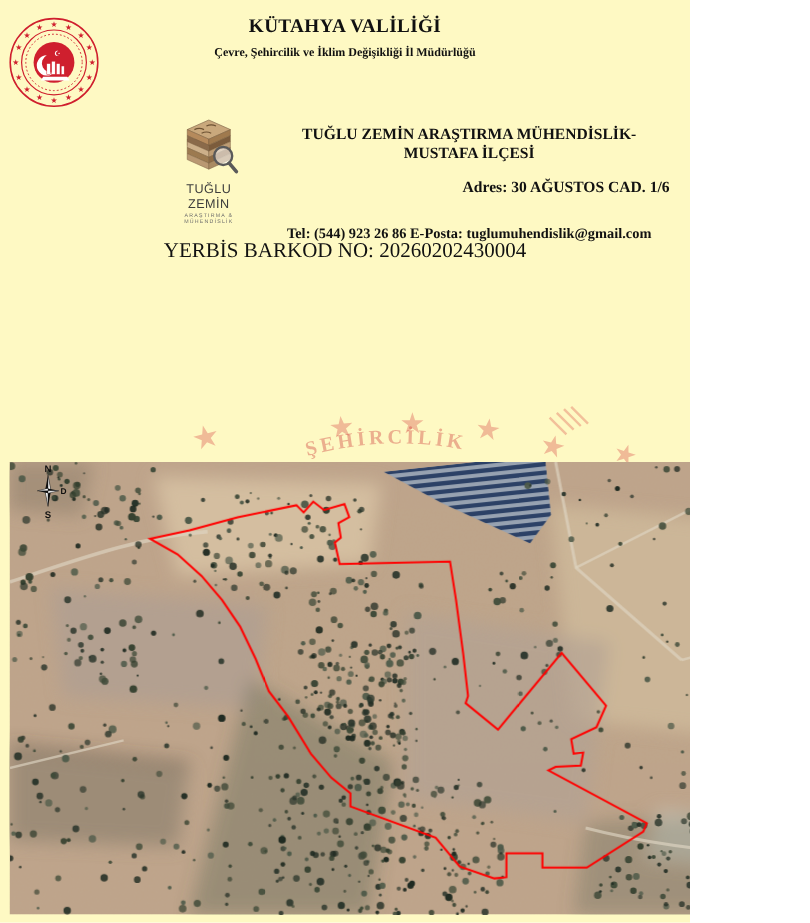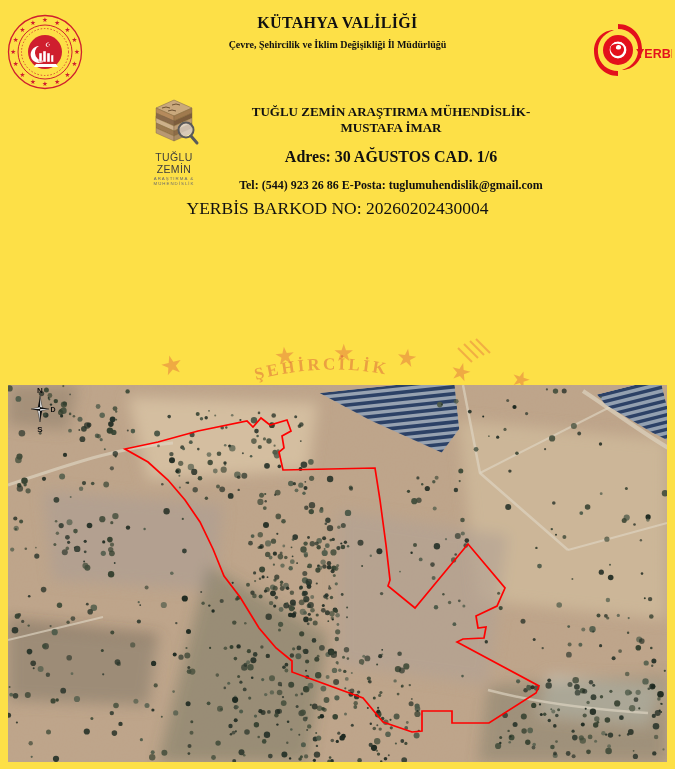--- a/index.html
+++ b/index.html
@@ -1,33 +1,33 @@
 <!DOCTYPE html>
 <html><head>
 <meta charset="utf-8">
 <style>
   html,body{margin:0;padding:0;background:#fff;}
-  .page{position:relative;width:675px;height:769px;background:#fde047;overflow:hidden;
+  .page{position:relative;width:575px;height:769px;background:#fef9c3;overflow:hidden;
         font-family:"Liberation Serif","DejaVu Serif",serif;color:#111;}
   .abs{position:absolute;}
   
   .hdr-center{left:0;right:0;top:14px;text-align:center;}
   .hdr-line1{font-size:16px;font-weight:bold;letter-spacing:.3px;}
   .hdr-line2{font-size:10px;font-weight:600;margin-top:7px;}
   
   .company{left:138px;top:96px;width:420px;display:flex;align-items:flex-start;gap:14px;}
   .cologo{width:72px;text-align:center;flex:0 0 auto;}
   .cologo-name{font-family:"Liberation Sans","DejaVu Sans",sans-serif;font-weight:normal;
                font-size:10.5px;color:#3d3d3d;letter-spacing:.4px;margin-top:1px;}
   .cologo-tag{font-family:"Liberation Sans","DejaVu Sans",sans-serif;font-size:4.4px;
               color:#6b6b6b;letter-spacing:1px;margin-top:1px;}
   .cotext{flex:1;text-align:center;padding-top:8px;}
   .coname{font-size:13px;font-weight:bold;}
-  .coaddr{font-size:16px;font-weight:bold;margin-top:12px;}
-  .cotel{font-size:12px;font-weight:bold;margin-top:12px;}
+  .coaddr{font-size:13px;font-weight:bold;margin-top:12px;text-align:right;}
+  .cotel{font-size:12px;font-weight:bold;margin-top:23px;}
   
   .barcode{left:0;right:0;top:198px;text-align:center;font-size:17.5px;font-weight:normal;}
   .rtitle{left:16px;top:250px;width:643px;text-align:center;font-size:19.5px;
           font-weight:bold;line-height:33px;letter-spacing:.2px;}
   
   .wm{left:128px;top:334px;width:438px;height:51px;overflow:hidden;pointer-events:none;}
   .wm-star{position:absolute;color:rgba(214,60,60,.33);font-family:"DejaVu Sans",sans-serif;}
   
   .map{left:8px;top:385px;width:659px;height:377px;}
   svg text{user-select:none;}
@@ -105,21 +105,21 @@
           <polygon points="26,35 44,27 44,32 26,40" fill="#8e6c46"></polygon>
           <polygon points="26,40 44,32 44,37 26,45" fill="#a98a62"></polygon>
         </g>
         <circle cx="38" cy="34" r="7.5" fill="rgba(255,255,255,.55)" stroke="#5a5a5a" stroke-width="2"></circle>
         <line x1="43" y1="40" x2="49" y2="47" stroke="#5a5a5a" stroke-width="3" stroke-linecap="round"></line>
       </svg>
       <div class="cologo-name">TUĞLU ZEMİN</div>
       <div class="cologo-tag">ARAŞTIRMA &amp; MÜHENDİSLİK</div>
     </div>
     <div class="cotext">
-      <div class="coname">TUĞLU ZEMİN ARAŞTIRMA MÜHENDİSLİK-MUSTAFA İMAR</div>
+      <div class="coname">TUĞLU ZEMİN ARAŞTIRMA MÜHENDİSLİK-MUSTAFA İLÇESİ</div>
       <div class="coaddr">Adres: 30 AĞUSTOS CAD. 1/6</div>
       <div class="cotel">Tel: (544) 923 26 86 E-Posta: tuglumuhendislik@gmail.com</div>
     </div>
   </div>
 
   <div class="abs barcode">YERBİS BARKOD NO: 20260202430004</div>
 
 
   <div class="abs wm">
     <div id="wm-stars">

